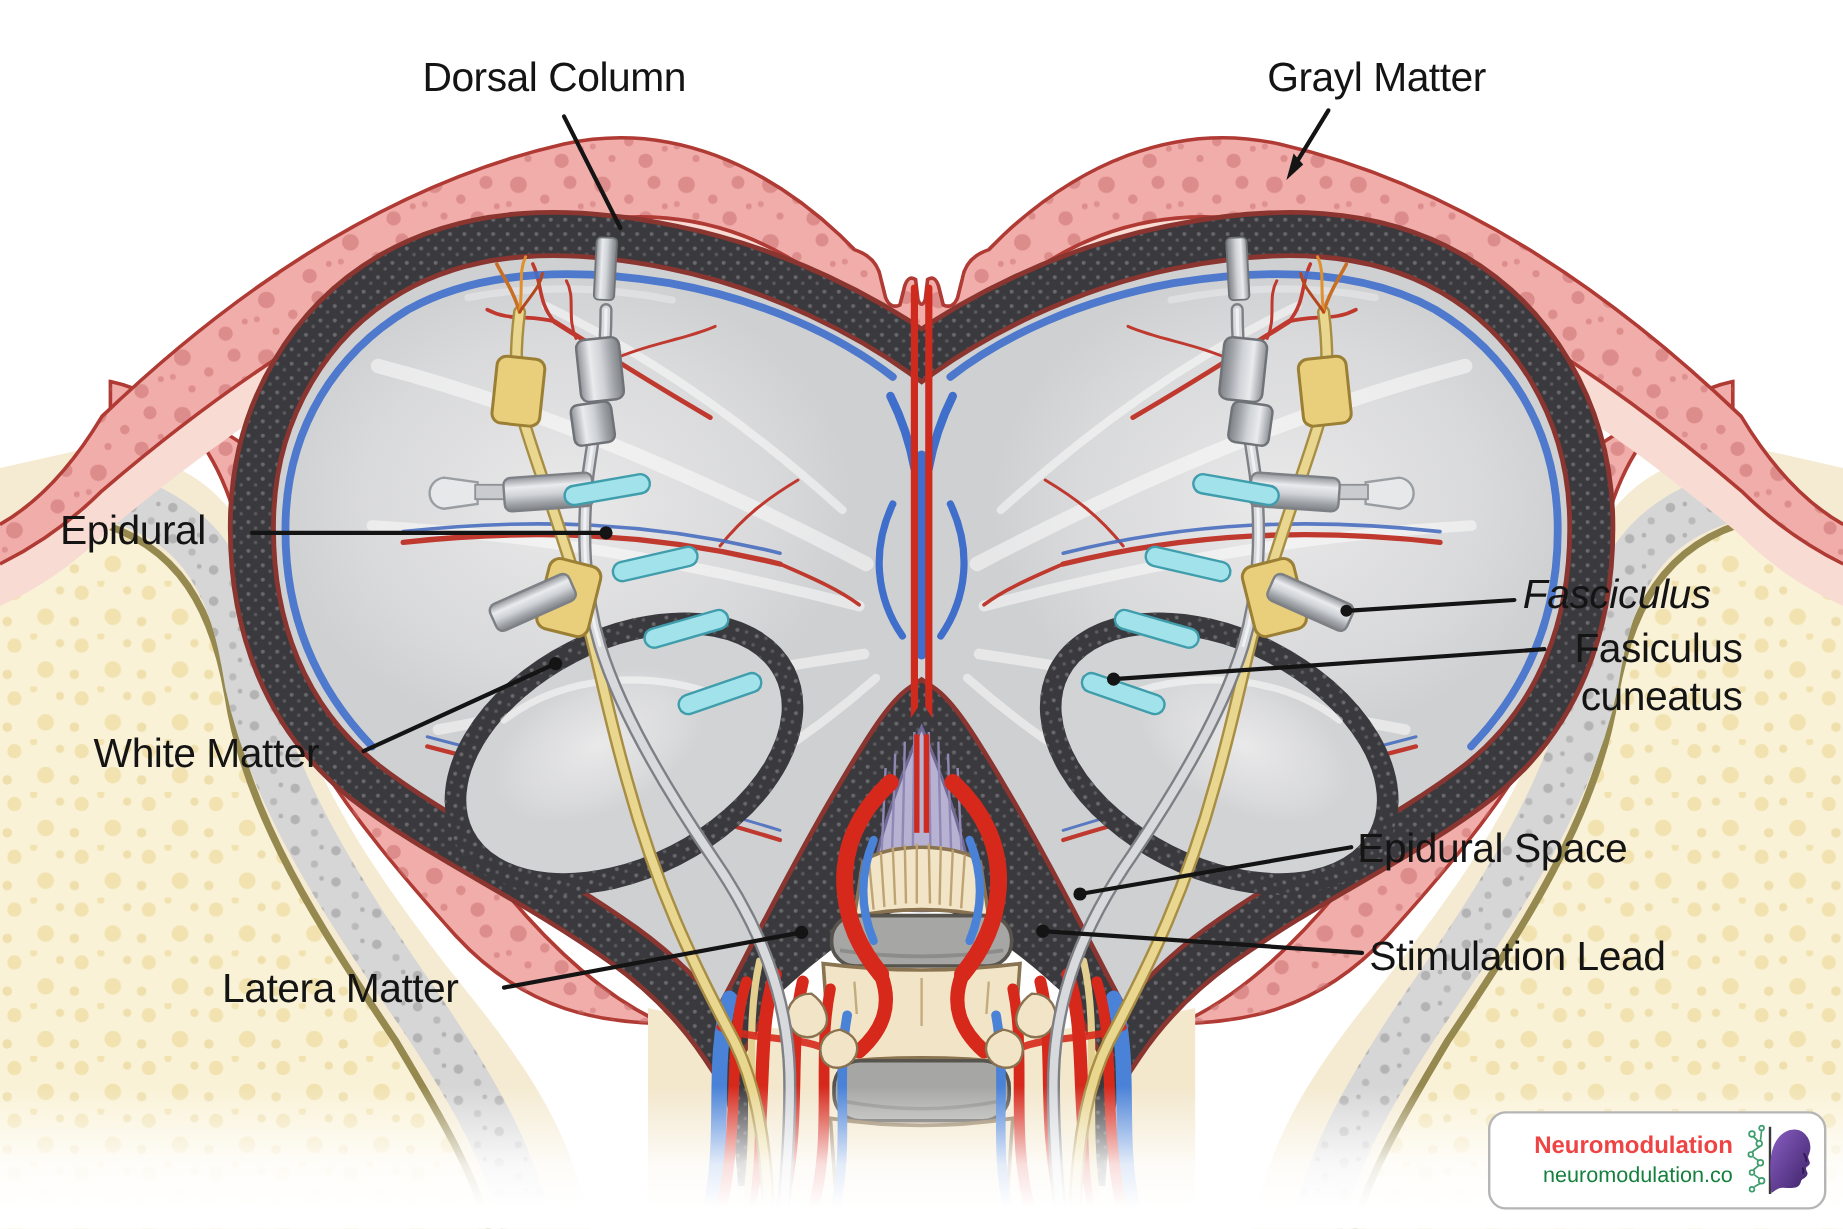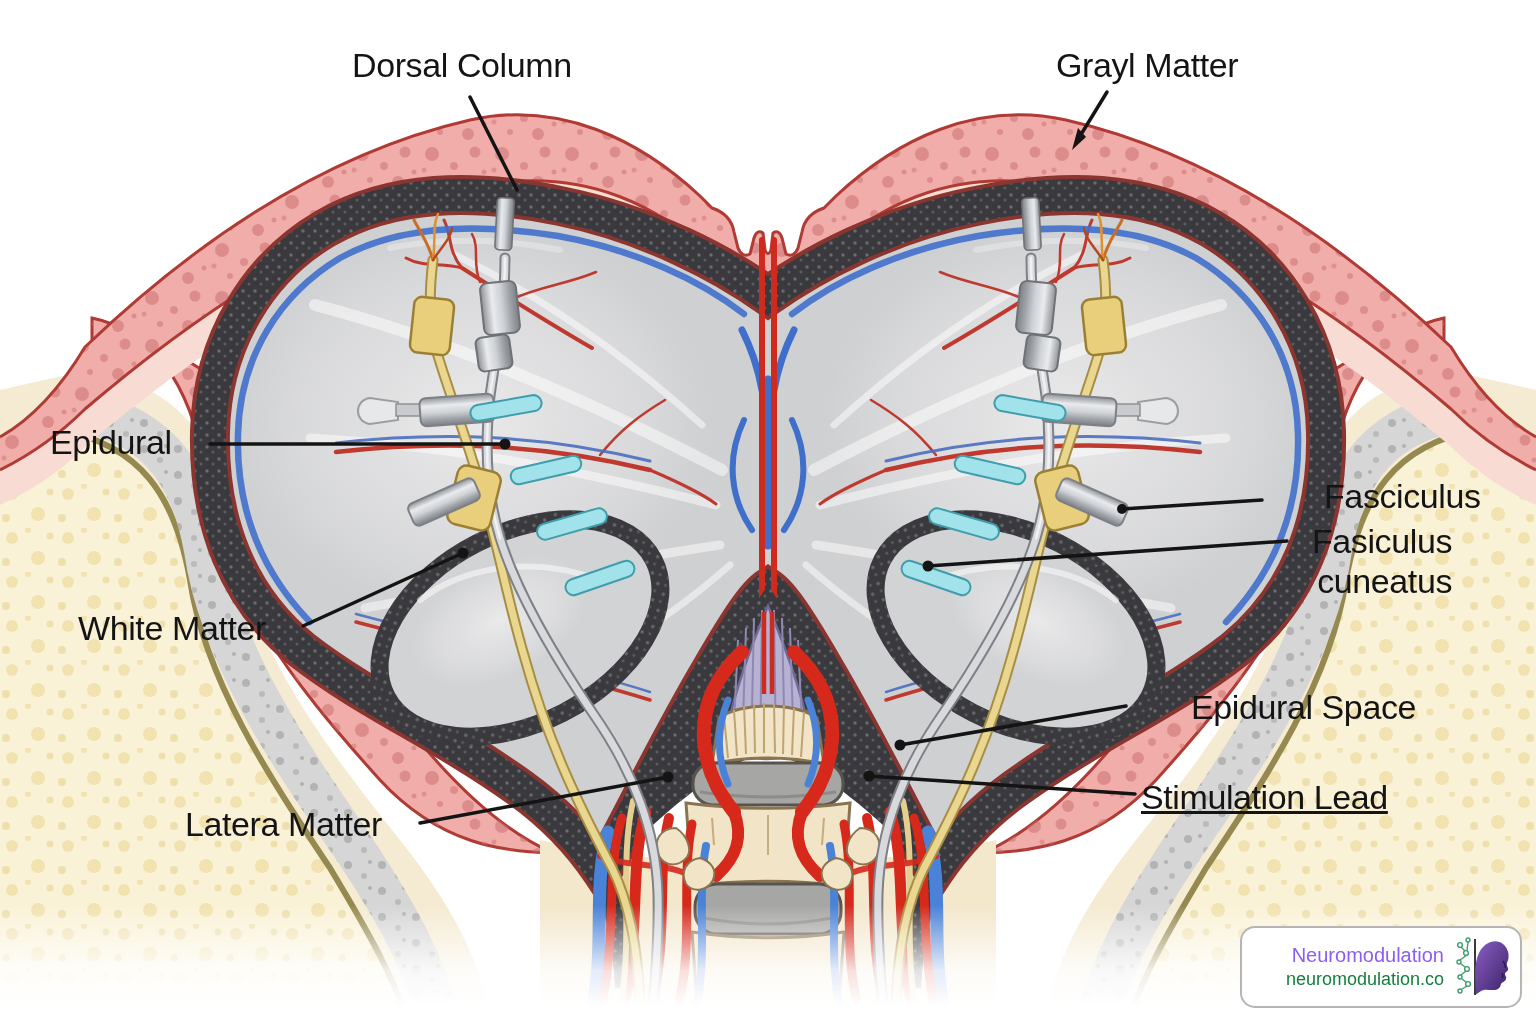--- a/index.html
+++ b/index.html
@@ -9,21 +9,21 @@
   .lbl{position:absolute;font-size:34px;line-height:1.06;color:#141414;
        letter-spacing:-0.4px;white-space:nowrap;font-family:"Liberation Sans",sans-serif;}
   .lbl-right{text-align:right;}
   #cuneatus-label{line-height:40px;margin-left:36px;}
   
   #brand-card{position:absolute;left:1240px;top:926px;width:282px;height:82px;
       background:#ffffff;border:2px solid #b5b5b5;border-radius:15px;
       display:flex;align-items:center;justify-content:flex-end;gap:10px;
       padding:0 10px 0 8px;box-sizing:border-box;}
   #brand-text{display:flex;flex-direction:column;align-items:flex-end;gap:2px;}
-  #brand-name{font-size:20px;font-weight:normal;color:#8b5cf6;}
+  #brand-name{font-size:20px;font-weight:bold;color:#ef4444;}
   #brand-domain{font-size:18px;color:#15803d;}
 </style>
 </head>
 <body>
 
 <div id="stage">
 
 <svg id="artwork" width="1536" height="1024" viewBox="0 0 1536 1024">
   <defs>
     <pattern id="pinkDots" width="70" height="48" patternUnits="userSpaceOnUse">
@@ -323,27 +323,27 @@
     <path d="M 1135,794 L 869,776" fill="none"></path>
     <circle cx="869" cy="776" r="5.5" stroke="none"></circle>
   </g>
 </svg>
 
 <div class="lbl" style="left:352px;top:47px;">Dorsal Column</div>
 <div class="lbl" style="left:1015px;top:47px;margin-left:41px;">Grayl Matter</div>
 <div class="lbl" style="left:50px;top:424px;">Epidural</div>
 <div class="lbl" style="left:185px;top:806px;">Latera Matter</div>
 <div class="lbl" style="left:78px;top:610px;">White Matter</div>
-<div class="lbl" style="left:1324px;top:478px;">Fasciculus</div>
+<div class="lbl" style="left:1269px;top:478px;font-style:italic;">Fasciculus</div>
 <div class="lbl lbl-right" id="cuneatus-label" style="right:84px;top:521px;">
   <div>Fasiculus</div>
   <div>cuneatus</div>
 </div>
-<div class="lbl" style="left:1191px;top:689px;">Epidural Space</div>
-<div class="lbl" style="left:1141px;top:779px;text-decoration:underline;">Stimulation Lead</div>
+<div class="lbl" style="left:1131px;top:689px;">Epidural Space</div>
+<div class="lbl" style="left:1141px;top:779px;">Stimulation Lead</div>
 
 <div id="brand-card">
   <div id="brand-text">
     <div id="brand-name">Neuromodulation</div>
     <div id="brand-domain">neuromodulation.co</div>
   </div>
   <svg width="56" height="60" viewBox="0 0 56 60">
     <g stroke="#3f9d6e" stroke-width="1.4" fill="none">
       <circle cx="6" cy="8" r="2.4"></circle>
           <circle cx="14" cy="3" r="2"></circle>

